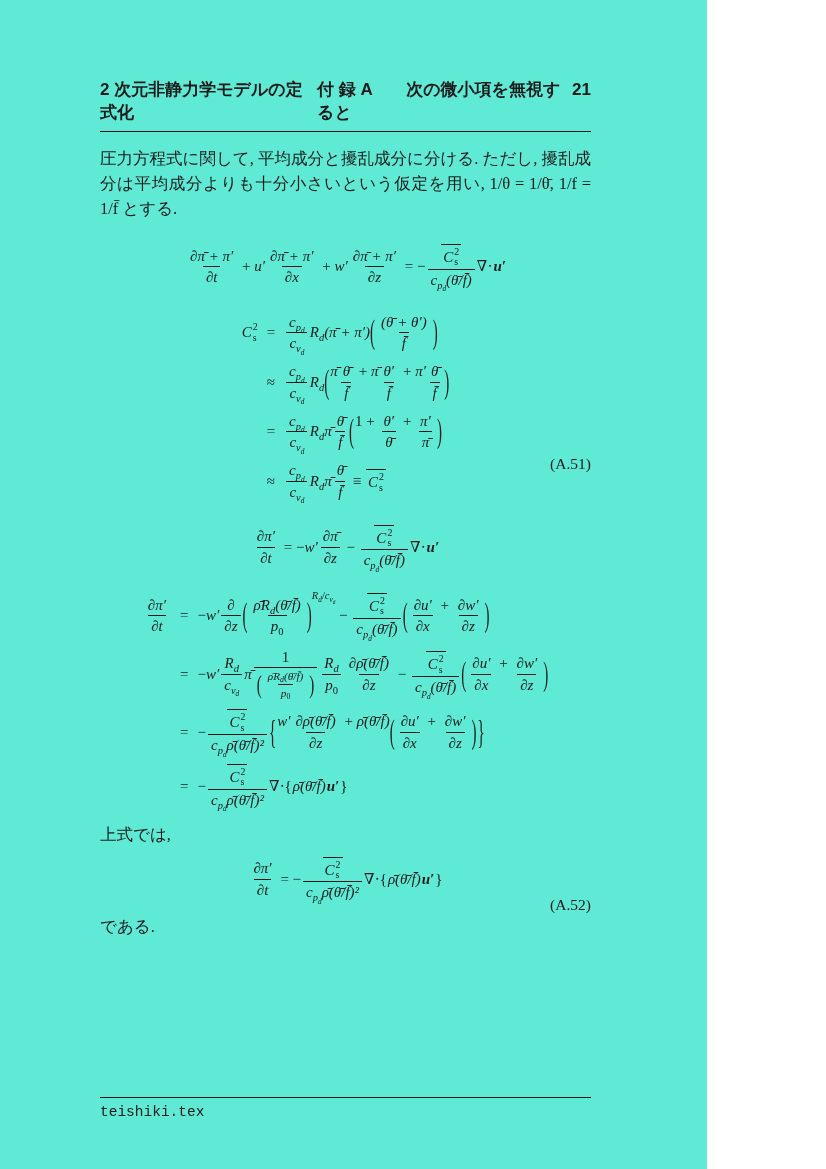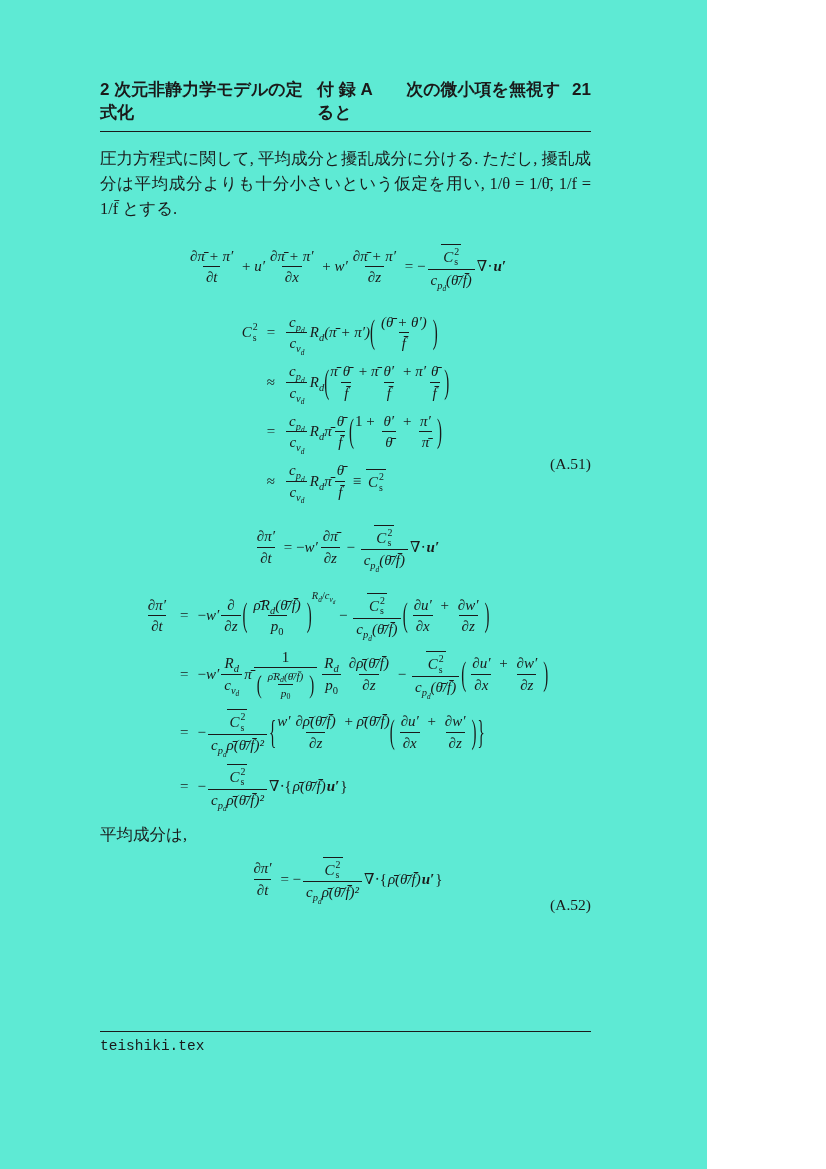--- a/index.html
+++ b/index.html
@@ -53,21 +53,21 @@
   .mss{display:inline-flex;flex-direction:column;align-items:flex-start;font-size:.66em;line-height:1.05;margin-left:1px;}
   .mover{display:inline-flex;align-items:center;border-top:1px solid #1a1a1a;padding:2px 2px 0 2px;margin:0 1px;}
   .mlr{display:inline-flex;align-items:center;}
   .minner{display:inline-flex;align-items:flex-start;padding:0 1px;}
   .mdelim{display:inline-flex;align-items:center;transform-origin:50% 50%;}
   .msz{display:inline-flex;align-items:center;}
   .eqtag{position:absolute;right:0;font-size:15.5px;}
   .eqtag.bottom{bottom:29px;}
   .eqtag.center{top:50%;transform:translateY(-50%);margin-top:26px;}
   
-  .footer{position:absolute;left:100px;right:116px;top:1031px;}
+  .footer{position:absolute;left:100px;right:116px;top:1097px;}
   .footrule{border:none;border-top:1.2px solid #1a1a1a;margin:0 0 6px 0;}
   .footline{display:flex;justify-content:space-between;align-items:baseline;font-size:15.5px;}
   .foot-left{font-family:"Liberation Mono","DejaVu Sans Mono",monospace;font-size:14.5px;}
 </style>
 </head>
 <body>
 
 <div class="page">
 
   <div class="runhead">
@@ -733,21 +733,21 @@
             <span class="minner">
               <span class="mi">ρ̄(θ̄/f̄)</span>
               <span class="mb">u′</span>
             </span>
             <span class="mdelim">}</span>
           </span>
         </span>
       </div>
   </div>
 
-  <p class="body short">平均成分は,</p>
+  <p class="body short">上式では,</p>
 
   <div class="eqblock">
     <div class="eq" style="margin:0;">
       <span class="math">
           <span class="mfrac">
             <span class="mnum">
               <span class="mi">∂π′</span>
             </span>
             <span class="mden">
               <span class="mi">∂t</span>
@@ -782,20 +782,21 @@
               <span class="mi">ρ̄(θ̄/f̄)</span>
               <span class="mb">u′</span>
             </span>
             <span class="mdelim">}</span>
           </span>
         </span>
     </div>
     <span class="eqtag center">(A.52)</span>
   </div>
 
+  <p class="body short">である.</p>
 
   <div class="footer">
     <hr class="footrule">
     <div class="footline">
       <span class="foot-left">teishiki.tex</span>
     </div>
   </div>
 
 </div>
 

